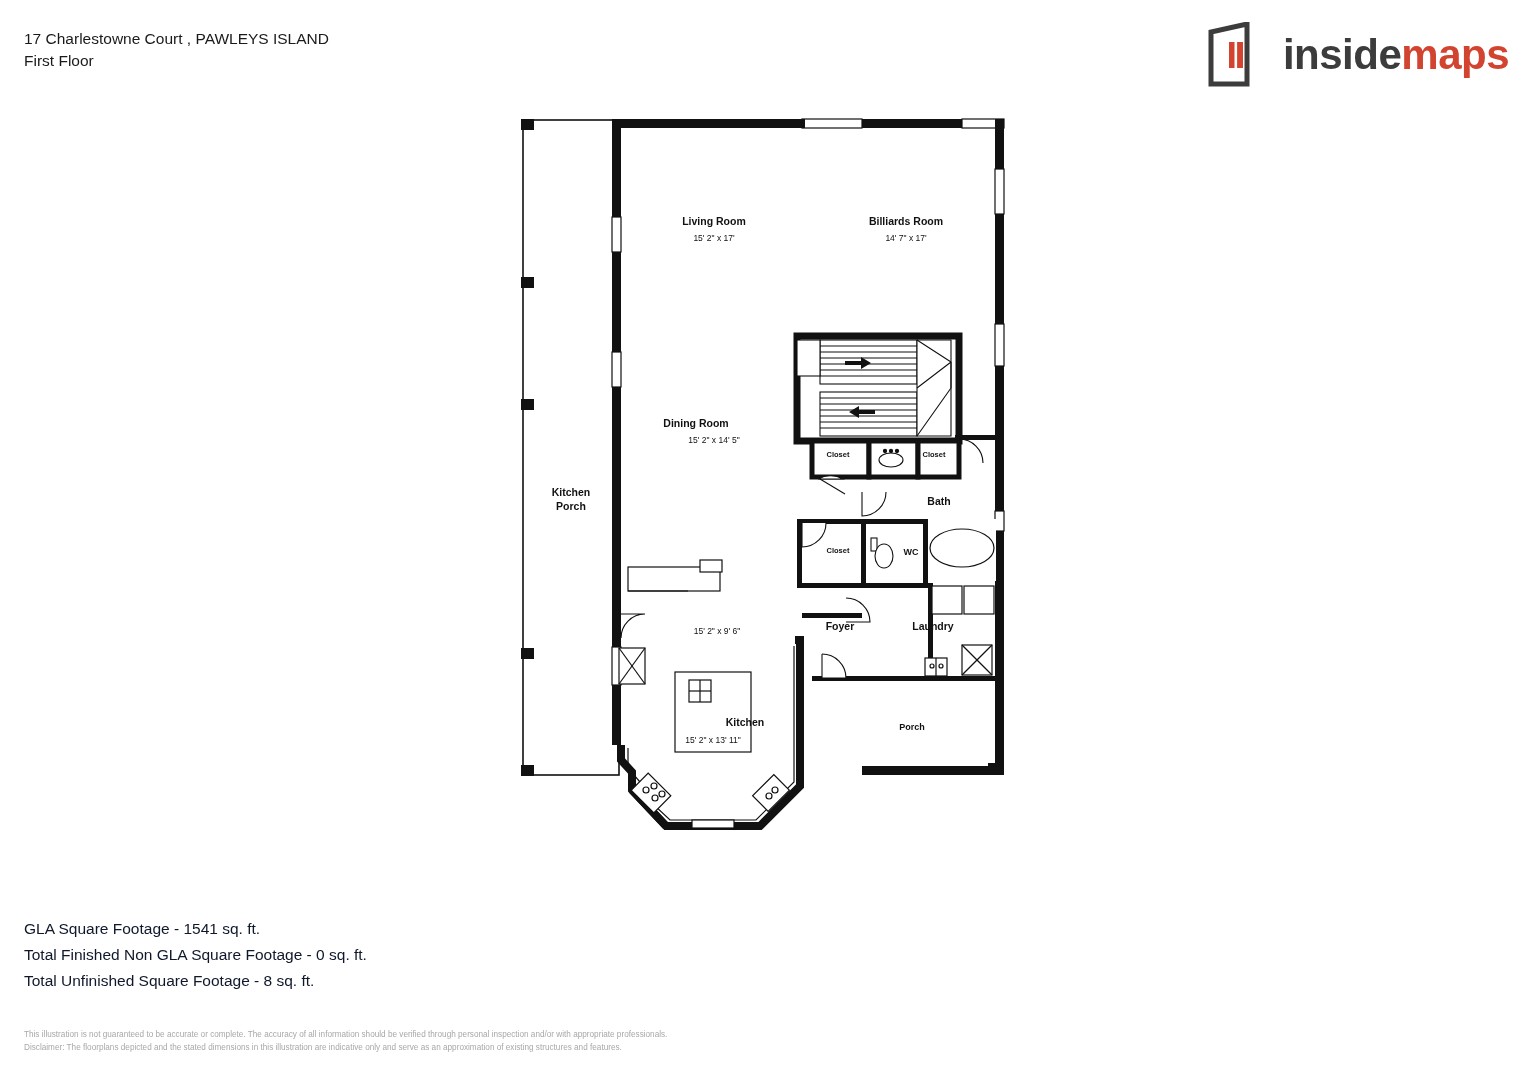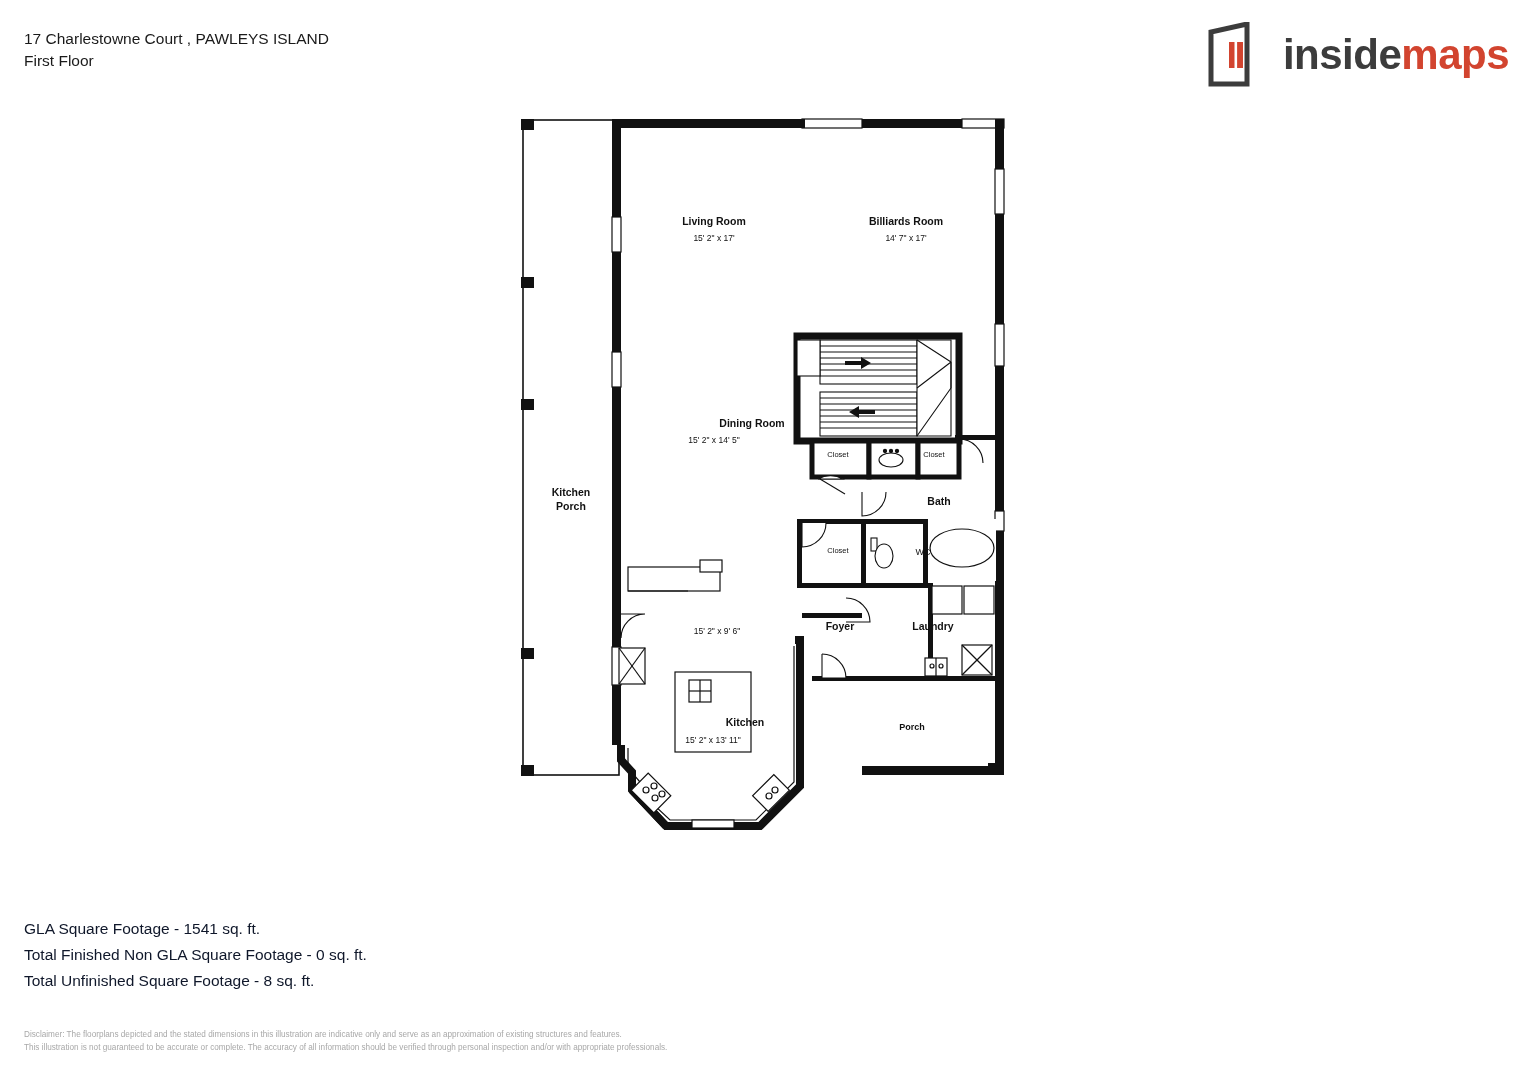--- a/index.html
+++ b/index.html
@@ -63,21 +63,21 @@
     position: absolute;
     font-size: 10.5px;
     font-weight: bold;
     color: #111;
     text-align: center;
     white-space: nowrap;
     transform: translateX(-50%);
   }
   .label.sm {
     font-size: 7.5px;
-    font-weight: normal;
+    font-weight: bold;
   }
   .dim {
     position: absolute;
     font-size: 8.5px;
     color: #111;
     text-align: center;
     white-space: nowrap;
     transform: translateX(-50%);
     font-weight: normal;
   }
@@ -304,48 +304,48 @@
   </g>
 </svg>
 
 
 <div class="label" style="left:714px; top:215px;">Living Room</div>
 <div class="dim" style="left:714px; top:233px;">15' 2" x 17'</div>
 
 <div class="label" style="left:906px; top:215px;">Billiards Room</div>
 <div class="dim" style="left:906px; top:233px;">14' 7" x 17'</div>
 
-<div class="label" style="left:752px; top:417px;">Dining Room</div>
+<div class="label" style="left:696px; top:417px;">Dining Room</div>
 <div class="dim" style="left:714px; top:435px;">15' 2" x 14' 5"</div>
 
 <div class="label two" style="left:571px; top:485px;">
   <span>Kitchen</span><br>
   <span>Porch</span>
 </div>
 
 <div class="label sm" style="left:838px; top:450px;">Closet</div>
 <div class="label sm" style="left:934px; top:450px;">Closet</div>
 <div class="label sm" style="left:838px; top:546px;">Closet</div>
 
 <div class="label" style="left:939px; top:495px;">Bath</div>
-<div class="label sm" style="left:911px; top:547px; font-size:9px;padding-left:24px;">WC</div>
+<div class="label sm" style="left:911px; top:547px; font-size:9px;">WC</div>
 
 <div class="label" style="left:840px; top:620px;">Foyer</div>
 <div class="label" style="left:933px; top:620px;">Laundry</div>
 
 <div class="dim" style="left:717px; top:626px;">15' 2" x 9' 6"</div>
 
 <div class="label" style="left:745px; top:716px;">Kitchen</div>
 <div class="dim" style="left:713px; top:735px;">15' 2" x 13' 11"</div>
 
 <div class="label sm" style="left:912px; top:722px; font-size:9px; font-weight:bold;">Porch</div>
 </div>
 
 <div class="footer">
   <div class="line">GLA Square Footage - 1541 sq. ft.</div>
   <div class="line">Total Finished Non GLA Square Footage - 0 sq. ft.</div>
   <div class="line">Total Unfinished Square Footage - 8 sq. ft.</div>
 </div>
 
 <div class="disclaimer">
+  <div>This illustration is not guaranteed to be accurate or complete. The accuracy of all information should be verified through personal inspection and/or with appropriate professionals.</div>
   <div>Disclaimer: The floorplans depicted and the stated dimensions in this illustration are indicative only and serve as an approximation of existing structures and features.</div>
-  <div>This illustration is not guaranteed to be accurate or complete. The accuracy of all information should be verified through personal inspection and/or with appropriate professionals.</div>
 </div>
 
 </body></html>

